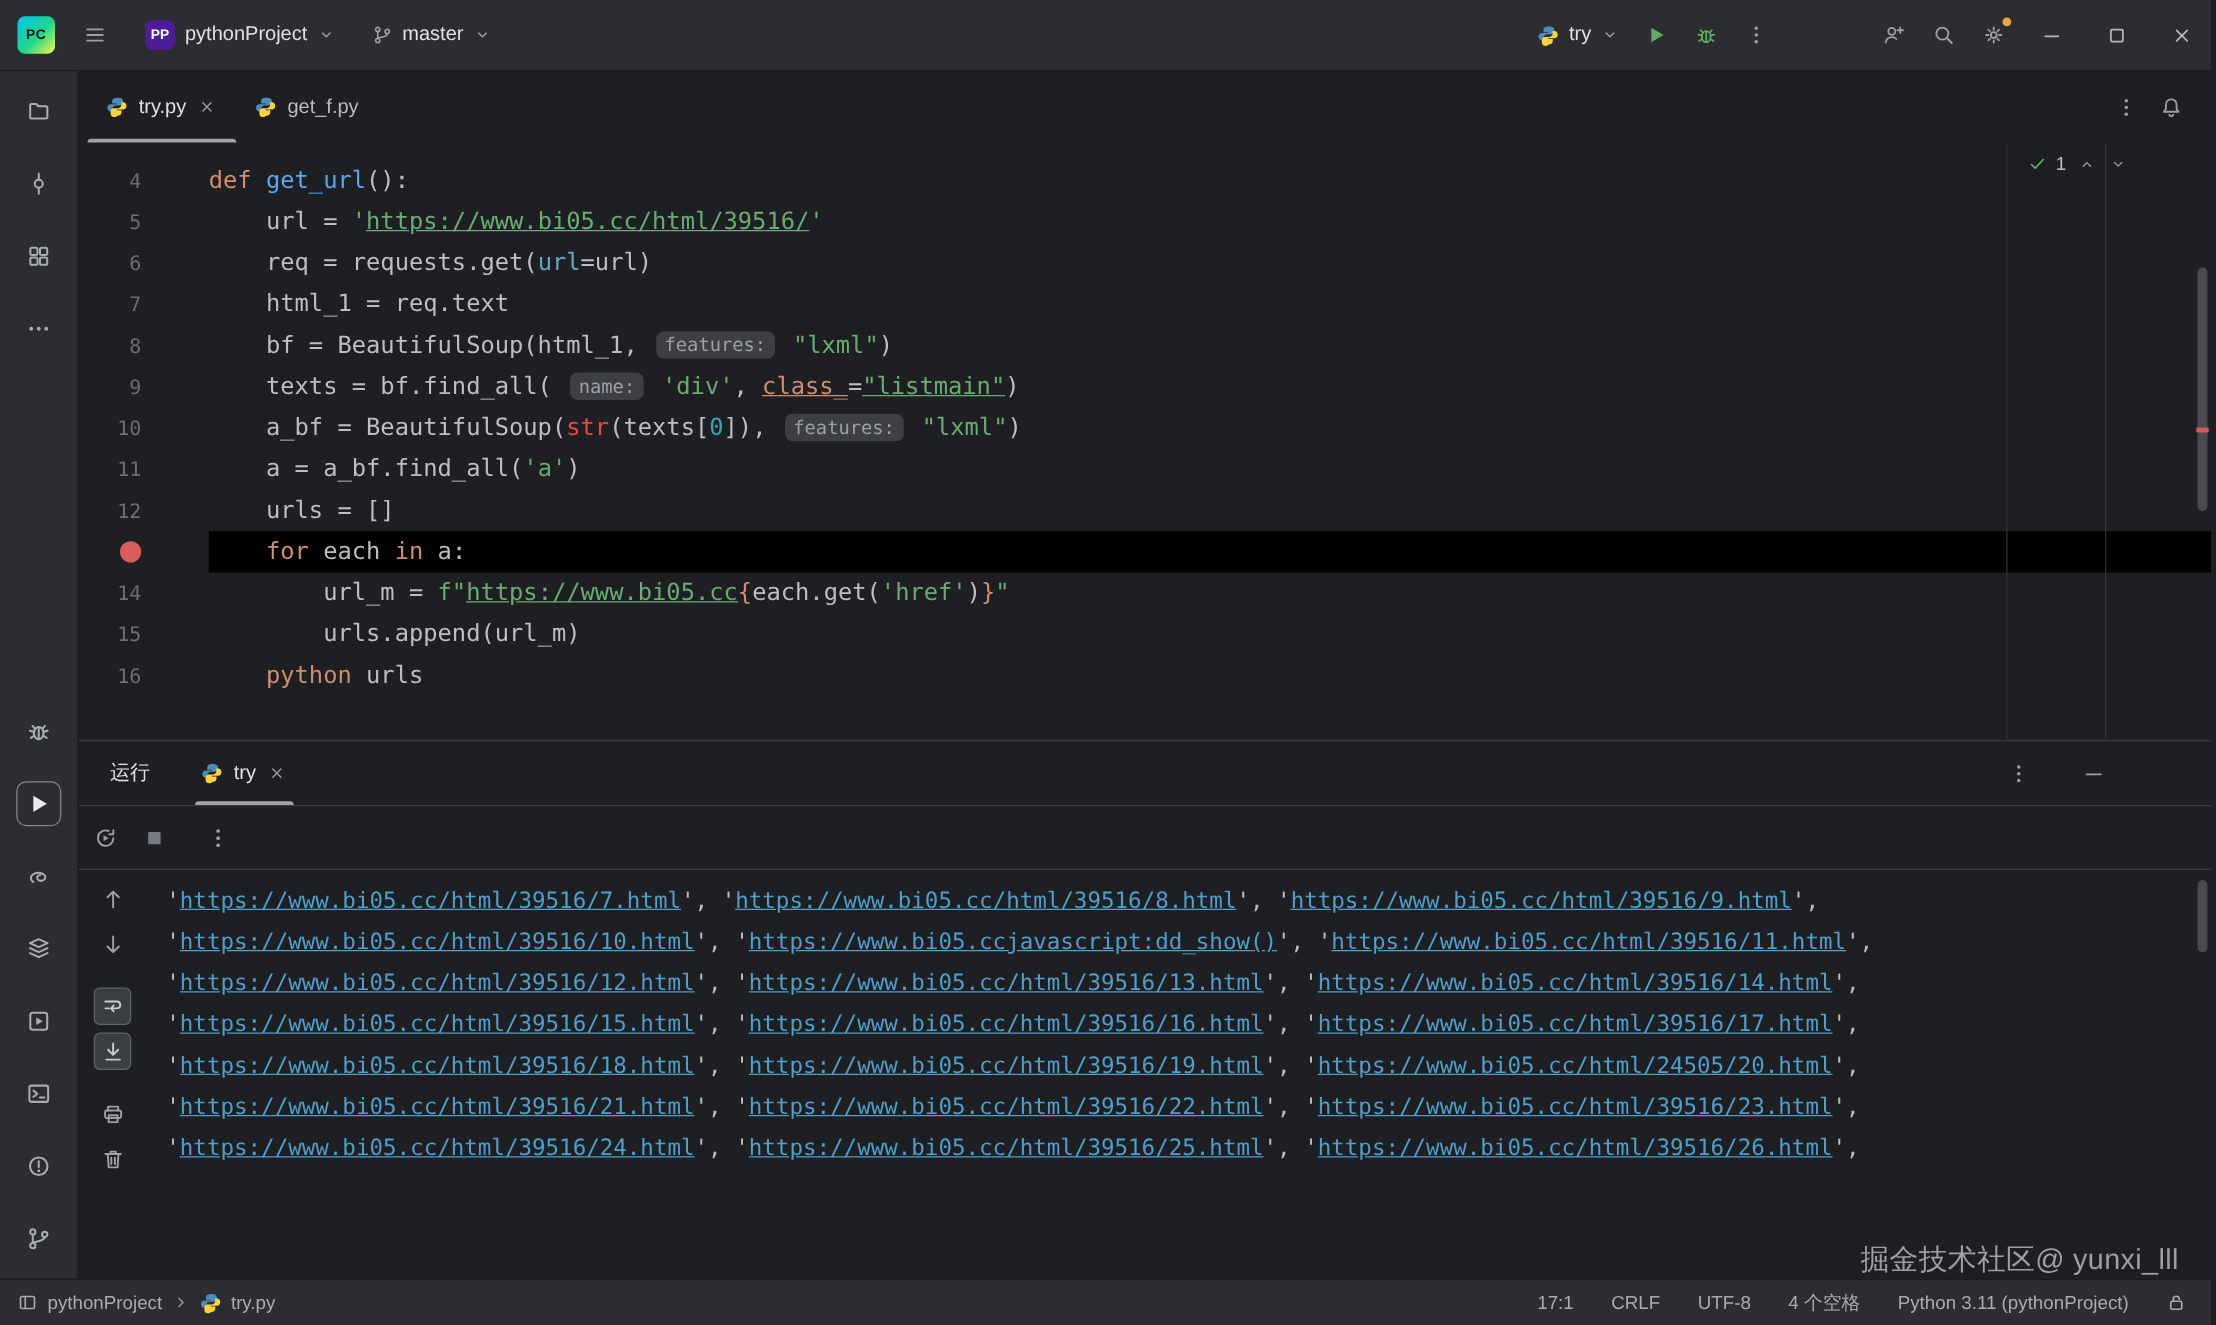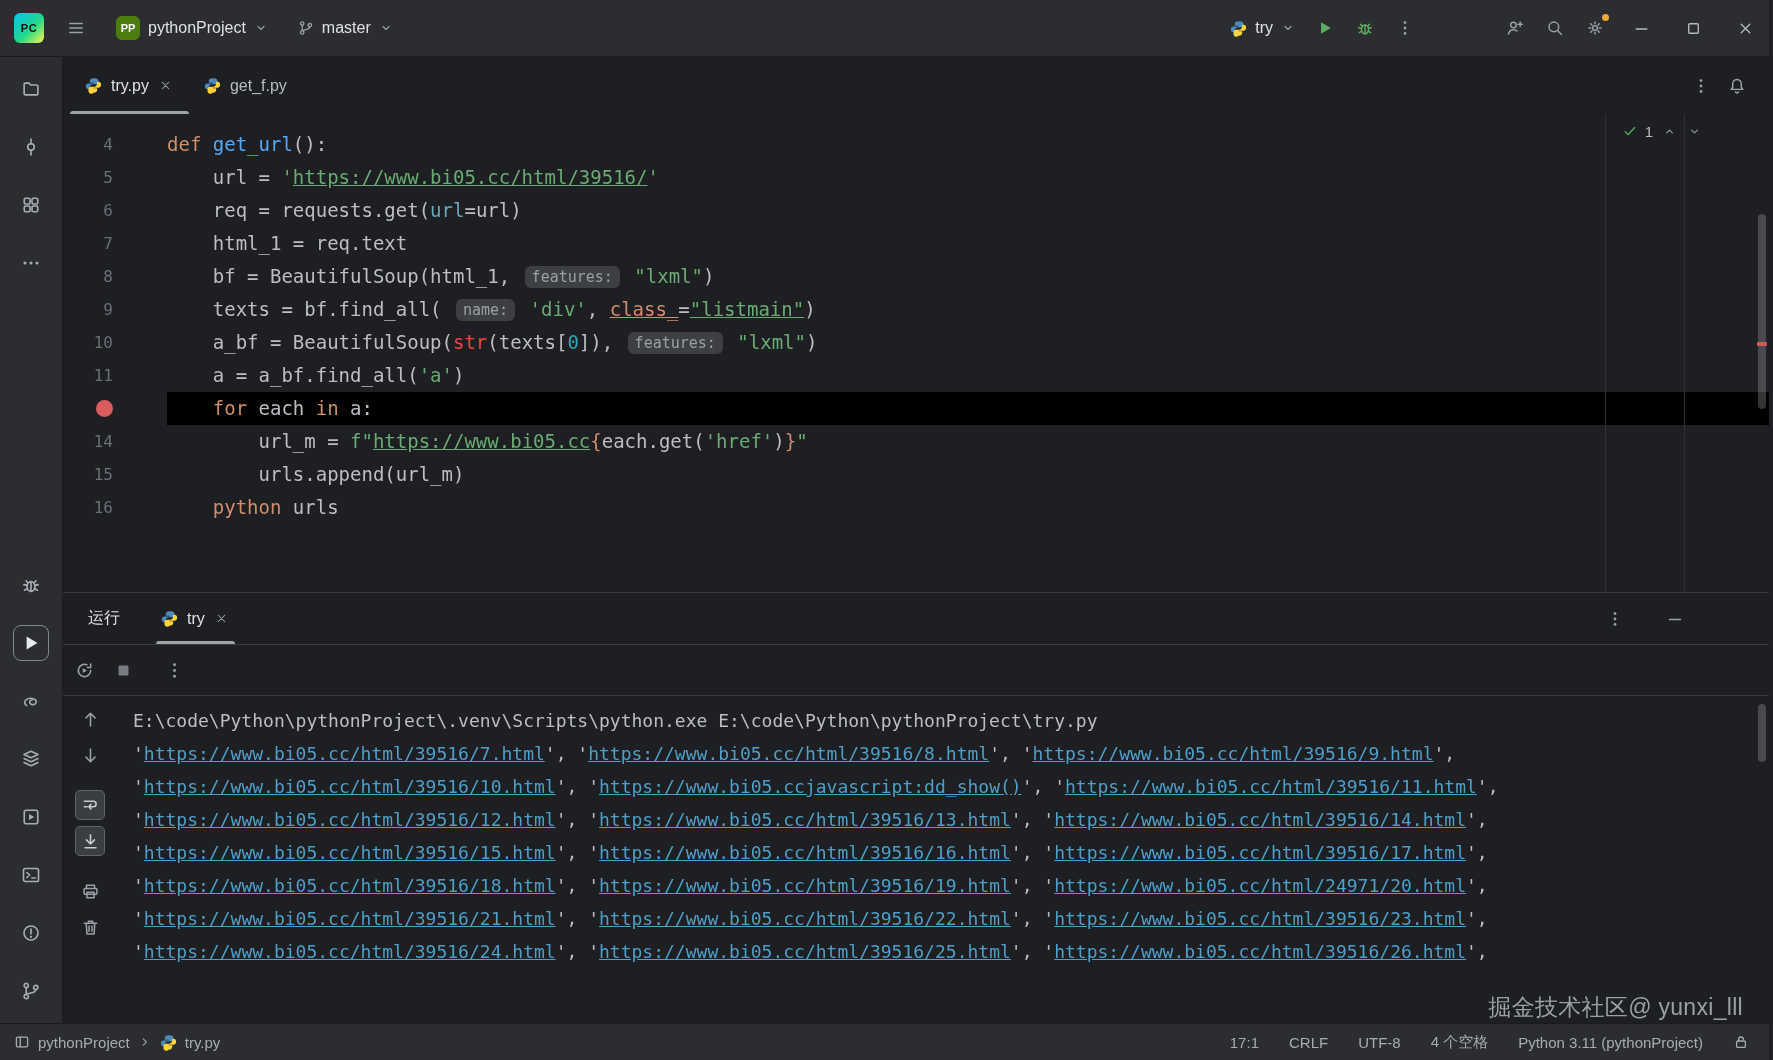--- a/index.html
+++ b/index.html
@@ -10,21 +10,21 @@
 .app{width:1769px;height:1060px;display:flex;flex-direction:column;position:relative;overflow:hidden}
 
 
 .toolbar{height:57px;flex:none;background:#2b2d30;border-bottom:1px solid #1a1b1d;display:flex;align-items:center;justify-content:space-between;padding-left:14px}
 .tb-left{display:flex;align-items:center;gap:14px}
 .logo{width:30px;height:30px;border-radius:6px;background:linear-gradient(135deg,#07c3f2 0%,#21d789 55%,#fcf84a 100%);display:flex;align-items:center;justify-content:center;font-size:11px;font-weight:bold;color:#101010;letter-spacing:.5px;flex:none}
 .icon-btn{width:36px;height:36px;border-radius:6px;display:flex;align-items:center;justify-content:center;color:#9da0a8}
 .icon-btn .ic{width:18px;height:18px}
 .green{color:#5fad65}
 .widget{display:flex;align-items:center;gap:8px;padding:5px 8px;border-radius:6px;color:#dfe1e5;font-size:16px}
-.pp-badge{width:24px;height:24px;border-radius:6px;background:#4d7c0f;color:#fff;font-size:11px;font-weight:bold;display:flex;align-items:center;justify-content:center}
+.pp-badge{width:24px;height:24px;border-radius:6px;background:#4c1d95;color:#fff;font-size:11px;font-weight:bold;display:flex;align-items:center;justify-content:center}
 .dim{color:#9da0a8}
 .ic14{width:14px !important;height:14px !important}
 .ic17{width:17px !important;height:17px !important}
 .tb-right{display:flex;align-items:center;gap:4px}
 .tb-gap{width:66px}
 .badge-dot{position:relative}
 .badge-dot::after{content:"";position:absolute;top:4px;right:4px;width:7px;height:7px;border-radius:50%;background:#efa73a}
 .win{width:48px;height:57px;display:flex;align-items:center;justify-content:center;color:#b6b9bf}
 .win .ic{width:17px;height:17px}
 
@@ -445,20 +445,21 @@
       <div class="editor">
         <div>
             <div class="code-row"><span class="gutter">4</span><span class="code-text"><span class="tk-kw">def</span><span class="tk-pl"> </span><span class="tk-fn">get_url</span><span class="tk-pl">():</span></span></div>
             <div class="code-row"><span class="gutter">5</span><span class="code-text"><span class="tk-pl">    url = </span><span class="tk-str">'</span><span class="tk-strlink">https://www.bi05.cc/html/39516/</span><span class="tk-str">'</span></span></div>
             <div class="code-row"><span class="gutter">6</span><span class="code-text"><span class="tk-pl">    req = requests.get(</span><span class="tk-kwarg">url</span><span class="tk-pl">=url)</span></span></div>
             <div class="code-row"><span class="gutter">7</span><span class="code-text"><span class="tk-pl">    html_1 = req.text</span></span></div>
             <div class="code-row"><span class="gutter">8</span><span class="code-text"><span class="tk-pl">    bf = BeautifulSoup(html_1, </span><span class="tk-hint">features:</span><span class="tk-pl"> </span><span class="tk-str">"lxml"</span><span class="tk-pl">)</span></span></div>
             <div class="code-row"><span class="gutter">9</span><span class="code-text"><span class="tk-pl">    texts = bf.find_all( </span><span class="tk-hint">name:</span><span class="tk-pl"> </span><span class="tk-str">'div'</span><span class="tk-pl">, </span><span class="tk-kwarg2">class_</span><span class="tk-pl">=</span><span class="tk-strU">"listmain"</span><span class="tk-pl">)</span></span></div>
             <div class="code-row"><span class="gutter">10</span><span class="code-text"><span class="tk-pl">    a_bf = BeautifulSoup(</span><span class="tk-builtin">str</span><span class="tk-pl">(texts[</span><span class="tk-num">0</span><span class="tk-pl">]), </span><span class="tk-hint">features:</span><span class="tk-pl"> </span><span class="tk-str">"lxml"</span><span class="tk-pl">)</span></span></div>
             <div class="code-row"><span class="gutter">11</span><span class="code-text"><span class="tk-pl">    a = a_bf.find_all(</span><span class="tk-str">'a'</span><span class="tk-pl">)</span></span></div>
+            <div class="code-row"><span class="gutter">12</span><span class="code-text"><span class="tk-pl">    urls = []</span></span></div>
             <div class="code-row bp-row"><span class="gutter"><span class="bp-dot"></span></span><span class="code-text"><span class="tk-pl">    </span><span class="tk-kw">for</span><span class="tk-pl"> each </span><span class="tk-kw">in</span><span class="tk-pl"> a:</span></span></div>
             <div class="code-row"><span class="gutter">14</span><span class="code-text"><span class="tk-pl">        url_m = </span><span class="tk-str">f"</span><span class="tk-strlink">https://www.bi05.cc</span><span class="tk-brace">{</span><span class="tk-pl">each.get(</span><span class="tk-str">'href'</span><span class="tk-pl">)</span><span class="tk-brace">}</span><span class="tk-str">"</span></span></div>
             <div class="code-row"><span class="gutter">15</span><span class="code-text"><span class="tk-pl">        urls.append(url_m)</span></span></div>
             <div class="code-row"><span class="gutter">16</span><span class="code-text"><span class="tk-pl">    </span><span class="tk-kw">python</span><span class="tk-pl"> urls</span></span></div>
           </div>
         <div class="inspections">
           <svg class="ic check">
               <use href="#i-check"></use>
             </svg>
           <span>1</span>
@@ -554,26 +555,25 @@
                   <use href="#i-printer"></use>
                 </svg>
               </button>
             <button class="rail-btn">
                 <svg class="ic">
                   <use href="#i-trash"></use>
                 </svg>
               </button>
           </div>
           <div class="console">
-              <div class="console-line">E:\code\Python\pythonProject\.venv\Scripts\python.exe E:\code\Python\pythonProject\try.py</div>
               <div class="console-line">'<span class="console-link">https://www.bi05.cc/html/39516/7.html</span>', '<span class="console-link">https://www.bi05.cc/html/39516/8.html</span>', '<span class="console-link">https://www.bi05.cc/html/39516/9.html</span>',</div>
               <div class="console-line">'<span class="console-link">https://www.bi05.cc/html/39516/10.html</span>', '<span class="console-link">https://www.bi05.ccjavascript:dd_show()</span>', '<span class="console-link">https://www.bi05.cc/html/39516/11.html</span>',</div>
               <div class="console-line">'<span class="console-link">https://www.bi05.cc/html/39516/12.html</span>', '<span class="console-link">https://www.bi05.cc/html/39516/13.html</span>', '<span class="console-link">https://www.bi05.cc/html/39516/14.html</span>',</div>
               <div class="console-line">'<span class="console-link">https://www.bi05.cc/html/39516/15.html</span>', '<span class="console-link">https://www.bi05.cc/html/39516/16.html</span>', '<span class="console-link">https://www.bi05.cc/html/39516/17.html</span>',</div>
-              <div class="console-line">'<span class="console-link">https://www.bi05.cc/html/39516/18.html</span>', '<span class="console-link">https://www.bi05.cc/html/39516/19.html</span>', '<span class="console-link">https://www.bi05.cc/html/24971/20.html</span>',</div>
+              <div class="console-line">'<span class="console-link">https://www.bi05.cc/html/39516/18.html</span>', '<span class="console-link">https://www.bi05.cc/html/39516/19.html</span>', '<span class="console-link">https://www.bi05.cc/html/24505/20.html</span>',</div>
               <div class="console-line">'<span class="console-link">https://www.bi05.cc/html/39516/21.html</span>', '<span class="console-link">https://www.bi05.cc/html/39516/22.html</span>', '<span class="console-link">https://www.bi05.cc/html/39516/23.html</span>',</div>
               <div class="console-line">'<span class="console-link">https://www.bi05.cc/html/39516/24.html</span>', '<span class="console-link">https://www.bi05.cc/html/39516/25.html</span>', '<span class="console-link">https://www.bi05.cc/html/39516/26.html</span>',</div>
             </div>
           <div class="console-scroll"></div>
         </div>
       </section>
     </div>
   </div>
 
   <footer class="statusbar">

